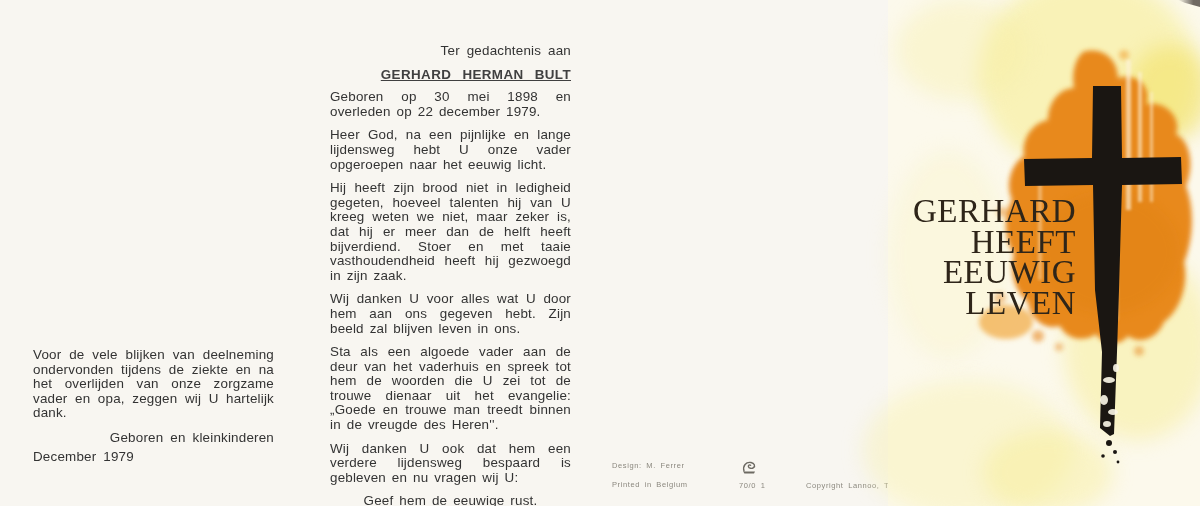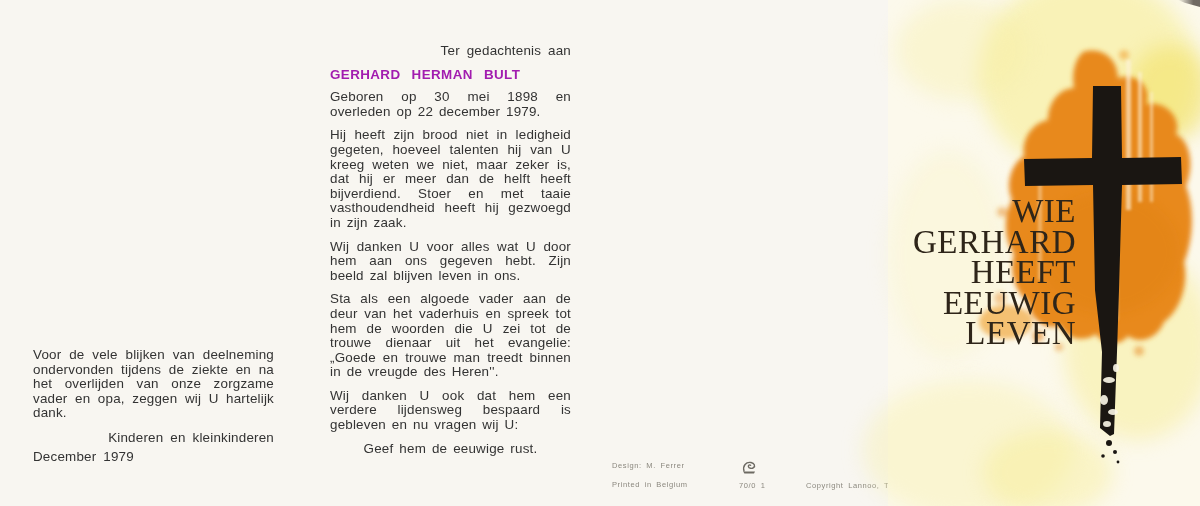--- a/index.html
+++ b/index.html
@@ -20,22 +20,22 @@
   .back-panel .signature{ text-align:right; margin:10px 0 0 0; word-spacing:3px;}
   .back-panel .date{ text-align:left; margin:4px 0 0 0; word-spacing:3px;}
   
   .inside-panel{
     position:absolute;left:330px;top:44px;width:241px;
     font-size:13.4px;line-height:14.6px;letter-spacing:.2px;
   }
   .inside-panel p{margin:0 0 9px 0;}
   .intro{word-spacing:3px;text-align:right;}
   .deceased-name{
-    text-align:left;font-weight:bold;color:#a21caf;
-    word-spacing:7px;letter-spacing:.4px;margin:0 0 8px 0 !important;
+    text-align:right;font-weight:bold;color:#404040;
+    word-spacing:7px;letter-spacing:.4px;margin:0 0 8px 0 !important;text-decoration:underline;
   }
   .just{ text-align:justify; text-justify:inter-word; word-spacing:2px;}
   .closing-line{ text-align:center; word-spacing:2px; margin-top:2px !important;}
   
   .imprint{
     position:absolute;left:0;top:0;width:100%;height:100%;
     font-size:7.5px;color:#8b887f;letter-spacing:.6px;word-spacing:2px;
   }
   .imprint span{position:absolute;white-space:nowrap;}
   .imp-design{left:612px;top:461px;}
@@ -65,28 +65,29 @@
     opacity:.85;
   }
 </style>
 </head>
 <body>
 
 <div class="card">
 
   <div class="back-panel">
     <p class="thanks">Voor de vele blijken van deelneming ondervonden tijdens de ziekte en na het overlijden van onze zorgzame vader en opa, zeggen wij U hartelijk dank.</p>
-    <p class="signature">Kinderen en kleinkinderen</p>
+    <p class="signature">Geboren en kleinkinderen</p>
     <p class="date">December 1979</p>
   </div>
 
   <div class="inside-panel">
     <p class="intro">Ter gedachtenis aan</p>
     <p class="deceased-name">GERHARD HERMAN BULT</p>
     <p class="just">Geboren op 30 mei 1898 en overleden op 22 december 1979.</p>
+    <p class="just">Heer God, na een pijnlijke en lange lijdensweg hebt U onze vader opgeroepen naar het eeuwig licht.</p>
     <p class="just">Hij heeft zijn brood niet in ledigheid gegeten, hoeveel talenten hij van U kreeg weten we niet, maar zeker is, dat hij er meer dan de helft heeft bijverdiend. Stoer en met taaie vasthoudendheid heeft hij gezwoegd in zijn zaak.</p>
     <p class="just">Wij danken U voor alles wat U door hem aan ons gegeven hebt. Zijn beeld zal blijven leven in ons.</p>
     <p class="just">Sta als een algoede vader aan de deur van het vaderhuis en spreek tot hem de woorden die U zei tot de trouwe dienaar uit het evangelie: „Goede en trouwe man treedt binnen in de vreugde des Heren''.</p>
     <p class="just">Wij danken U ook dat hem een verdere lijdensweg bespaard is gebleven en nu vragen wij U:</p>
     <p class="closing-line">Geef hem de eeuwige rust.</p>
   </div>
 
   <div class="imprint">
     <span class="imp-design">Design: M. Ferrer</span>
     <span class="imp-printed">Printed in Belgium</span>
@@ -165,20 +166,19 @@
           <ellipse cx="219" cy="424" rx="4" ry="3"></ellipse>
           <ellipse cx="228" cy="368" rx="3" ry="4"></ellipse>
         </g>
       </g>
     </svg>
 
     <div class="corner-artifact"></div>
   </div>
 
   <div class="motto">
-    <div>WIE</div>
     <div>GERHARD</div>
     <div>HEEFT</div>
     <div>EEUWIG</div>
     <div>LEVEN</div>
   </div>
 
 </div>
 
 </body></html>

